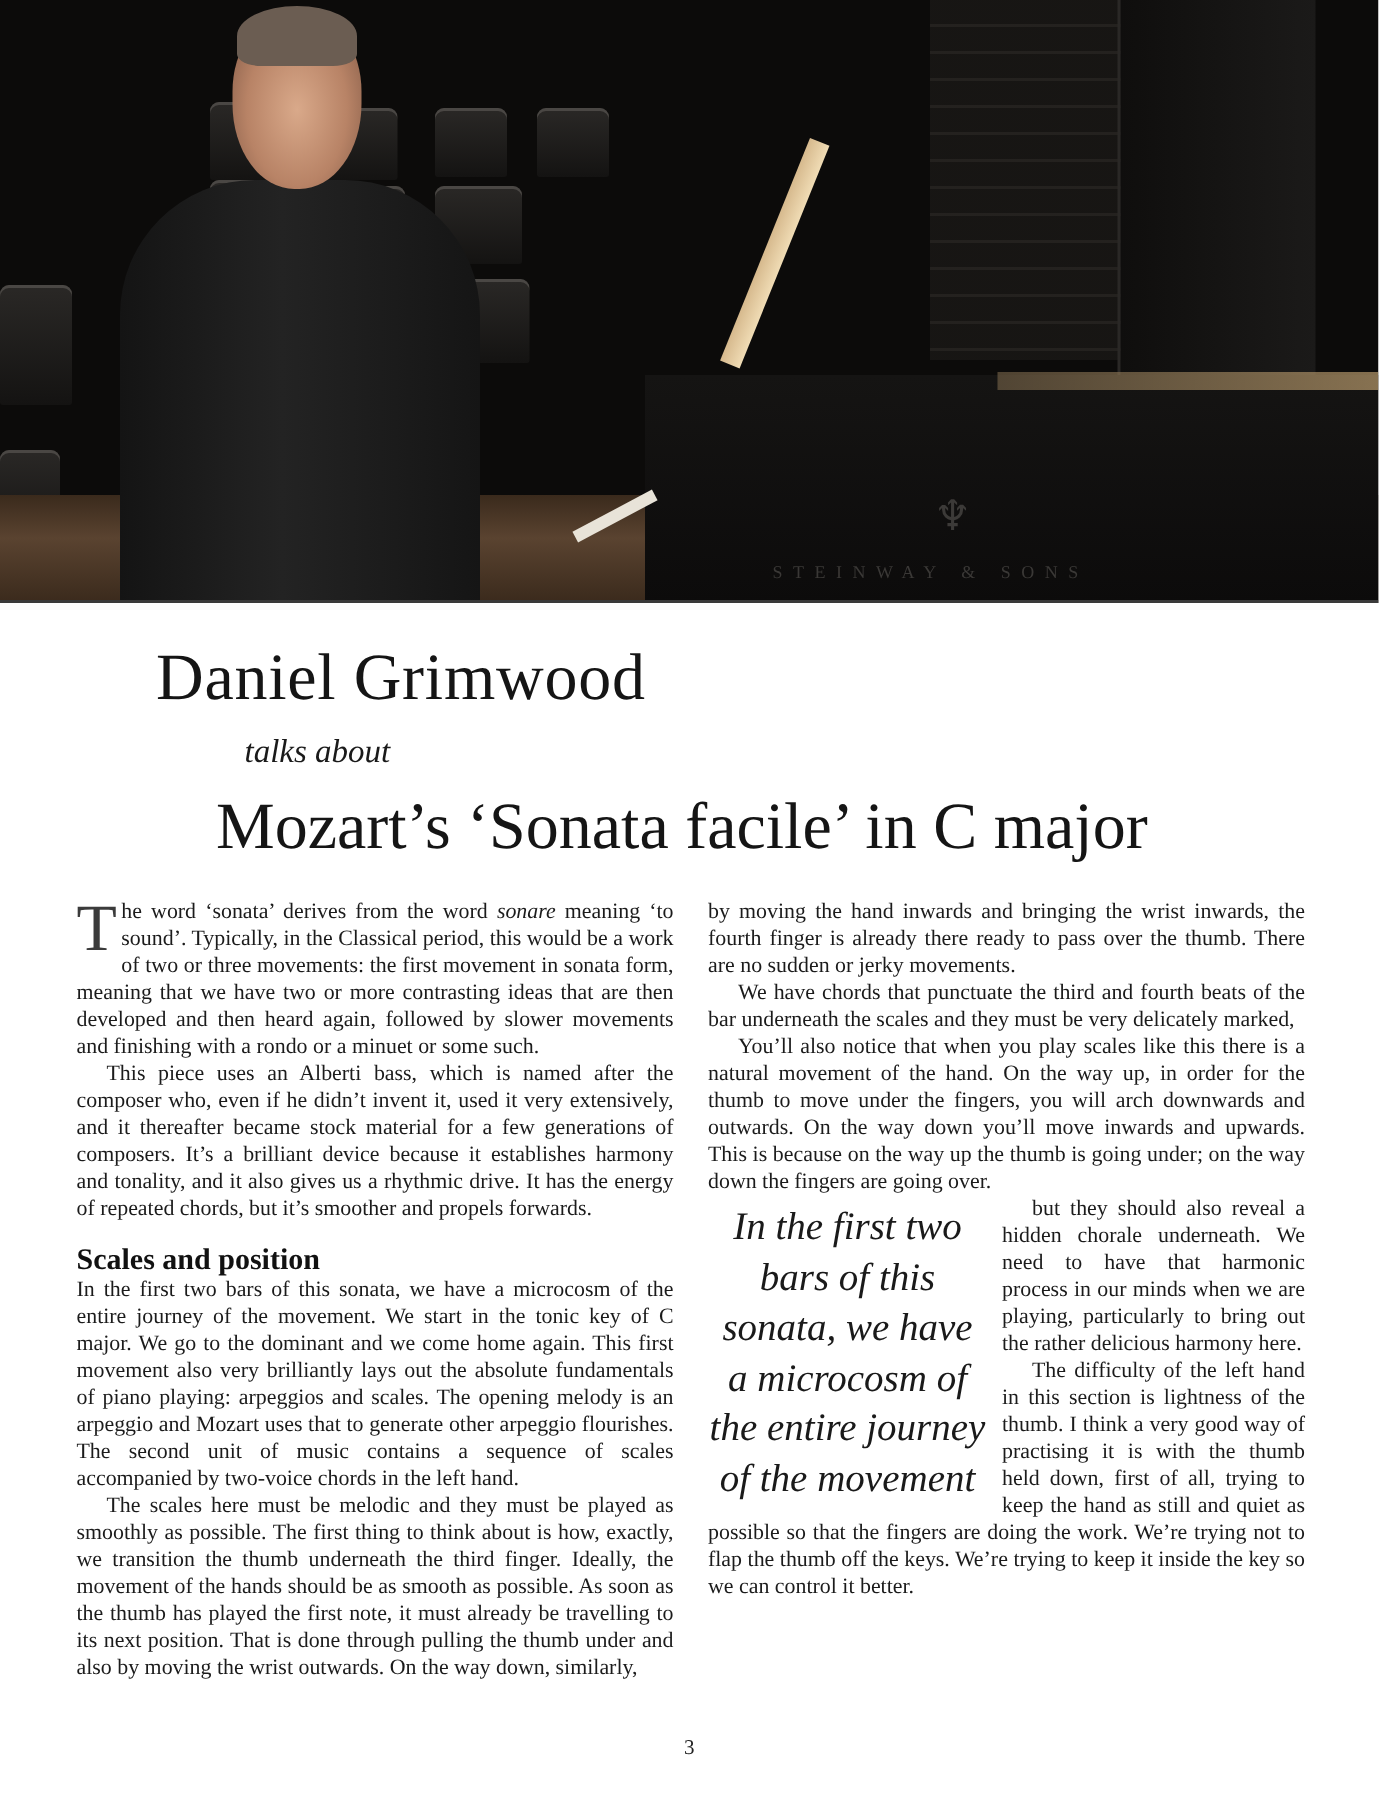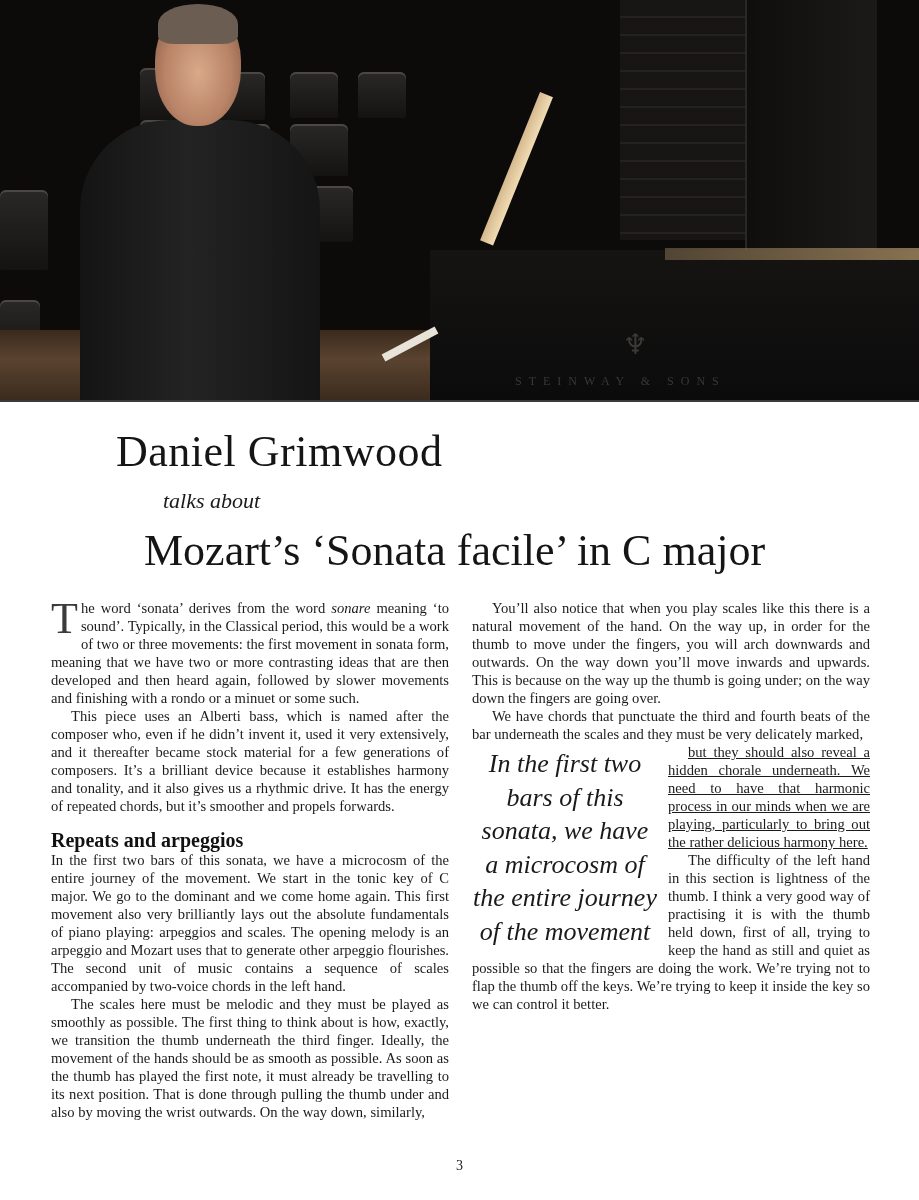--- a/index.html
+++ b/index.html
@@ -27,35 +27,35 @@
   .piano { position: absolute; left: 430px; top: 250px; width: 489px; height: 152px; background: linear-gradient(180deg, #151413 0%, #0c0b0b 100%); }
   .piano-lid { position: absolute; left: 745px; top: 0; width: 130px; height: 260px; background: linear-gradient(90deg, #0f0e0d, #1b1a19); border-left: 2px solid #2a2826; }
   .music-sheet { position: absolute; left: 540px; top: 92px; width: 14px; height: 160px; background: linear-gradient(90deg, #d6b98d, #f0dcb5); transform: rotate(22deg); transform-origin: top left; }
   .piano-rim { position: absolute; left: 665px; top: 248px; width: 254px; height: 12px; background: linear-gradient(90deg, #6b5a42, #b89a6c); opacity: .7; }
   .keyboard-edge { position: absolute; left: 380px; top: 340px; width: 60px; height: 8px; background: #e8e3d8; transform: rotate(-28deg); }
   .steinway-logo { position: absolute; left: 620px; top: 325px; width: 30px; height: 40px; color: #3c3a38; font-size: 28px; line-height: 40px; text-align: center; }
   .steinway-text { position: absolute; left: 515px; top: 374px; font-family: "Liberation Serif", serif; letter-spacing: 7px; font-size: 12px; color: #3a3836; }
   .hero-bottom { position: absolute; left: 0; top: 400px; width: 919px; height: 2px; background: #3a3a3a; }
 
   
-  .author { position: absolute; left: 116px; top: 426px; font-size: 44px; font-weight: normal; letter-spacing: 0.5px; margin: 0; color: #151515; }
+  .author { position: absolute; left: 104px; top: 426px; font-size: 44px; font-weight: normal; letter-spacing: 0.5px; margin: 0; color: #151515; }
   .talks { position: absolute; left: 163px; top: 488px; font-size: 22px; font-style: italic; margin: 0; color: #1a1a1a; }
   .work-title { position: absolute; left: 144px; top: 525px; font-size: 44px; font-weight: normal; margin: 0; color: #151515; font-family: Liberation Serif, serif; }
 
   
   .col { position: absolute; top: 599px; width: 398px; font-size: 14.6px; line-height: 18px; text-align: justify; hyphens: auto; }
   .col p { margin: 0; text-indent: 20px; }
   .col p.noindent { text-indent: 0; }
   .col-left { left: 51px; }
   .col-right { left: 472px; }
   .dropcap { float: left; font-size: 44px; line-height: 36px; margin: 2px 3px 0 0; color: #3b3b3b; }
   .section-head { font-size: 20px; font-weight: bold; margin: 14px 0 0 0; line-height: 22px; color: #111; }
 
   .pullquote { float: left; width: 186px; margin: 4px 10px 2px 0; font-style: italic; font-size: 26px; line-height: 33.5px; text-align: center; color: #1a1a1a; }
-  .after-pq { text-indent: 0; text-decoration: underline; }
+  .after-pq { text-indent: 0; }
 
   .page-number { position: absolute; left: 0; width: 919px; top: 1158px; text-align: center; font-size: 14px; color: #222; }
 </style>
 </head>
 <body>
 
 <div class="hero" role="img" aria-label="Daniel Grimwood seated beside a Steinway grand piano in an empty concert hall">
   <div class="stairs"></div>
   <div class="seat s1"></div>
   <div class="seat s2"></div>
@@ -82,26 +82,27 @@
   <div class="hero-bottom"></div>
 </div>
 
 <h1 class="author">Daniel Grimwood</h1>
 <div class="talks">talks about</div>
 <h2 class="work-title">Mozart’s ‘Sonata facile’ in C major</h2>
 
 <div class="col col-left">
   <p class="noindent"><span class="dropcap">T</span><span>he word ‘sonata’ derives from the word </span><em>sonare</em><span> meaning ‘to sound’. Typically, in the Classical period, this would be a work of two or three movements: the first movement in sonata form, meaning that we have two or more contrasting ideas that are then developed and then heard again, followed by slower movements and finishing with a rondo or a minuet or some such.</span></p>
   <p>This piece uses an Alberti bass, which is named after the composer who, even if he didn’t invent it, used it very extensively, and it thereafter became stock material for a few generations of composers. It’s a brilliant device because it establishes harmony and tonality, and it also gives us a rhythmic drive. It has the energy of repeated chords, but it’s smoother and propels forwards.</p>
-  <h3 class="section-head">Repeats and arpeggios</h3>
+  <h3 class="section-head">Scales and position</h3>
   <p class="noindent">In the first two bars of this sonata, we have a microcosm of the entire journey of the movement. We start in the tonic key of C major. We go to the dominant and we come home again. This first movement also very brilliantly lays out the absolute fundamentals of piano playing: arpeggios and scales. The opening melody is an arpeggio and Mozart uses that to generate other arpeggio flourishes. The second unit of music contains a sequence of scales accompanied by two-voice chords in the left hand.</p>
   <p>The scales here must be melodic and they must be played as smoothly as possible. The first thing to think about is how, exactly, we transition the thumb underneath the third finger. Ideally, the movement of the hands should be as smooth as possible. As soon as the thumb has played the first note, it must already be travelling to its next position. That is done through pulling the thumb under and also by moving the wrist outwards. On the way down, similarly,</p>
 </div>
 
 <div class="col col-right">
+  <p class="noindent">by moving the hand inwards and bringing the wrist inwards, the fourth finger is already there ready to pass over the thumb. There are no sudden or jerky movements.</p>
+  <p>We have chords that punctuate the third and fourth beats of the bar underneath the scales and they must be very delicately marked,</p>
   <p>You’ll also notice that when you play scales like this there is a natural movement of the hand. On the way up, in order for the thumb to move under the fingers, you will arch downwards and outwards. On the way down you’ll move inwards and upwards. This is because on the way up the thumb is going under; on the way down the fingers are going over.</p>
-  <p>We have chords that punctuate the third and fourth beats of the bar underneath the scales and they must be very delicately marked,</p>
   <div class="pullquote">In the first two bars of this sonata, we have a microcosm of the entire journey of the movement</div>
   <p class="after-pq">but they should also reveal a hidden chorale underneath. We need to have that harmonic process in our minds when we are playing, particularly to bring out the rather delicious harmony here.</p>
   <p>The difficulty of the left hand in this section is lightness of the thumb. I think a very good way of practising it is with the thumb held down, first of all, trying to keep the hand as still and quiet as possible so that the fingers are doing the work. We’re trying not to flap the thumb off the keys. We’re trying to keep it inside the key so we can control it better.</p>
 </div>
 
 <div class="page-number">3</div>
 
 </body></html>

